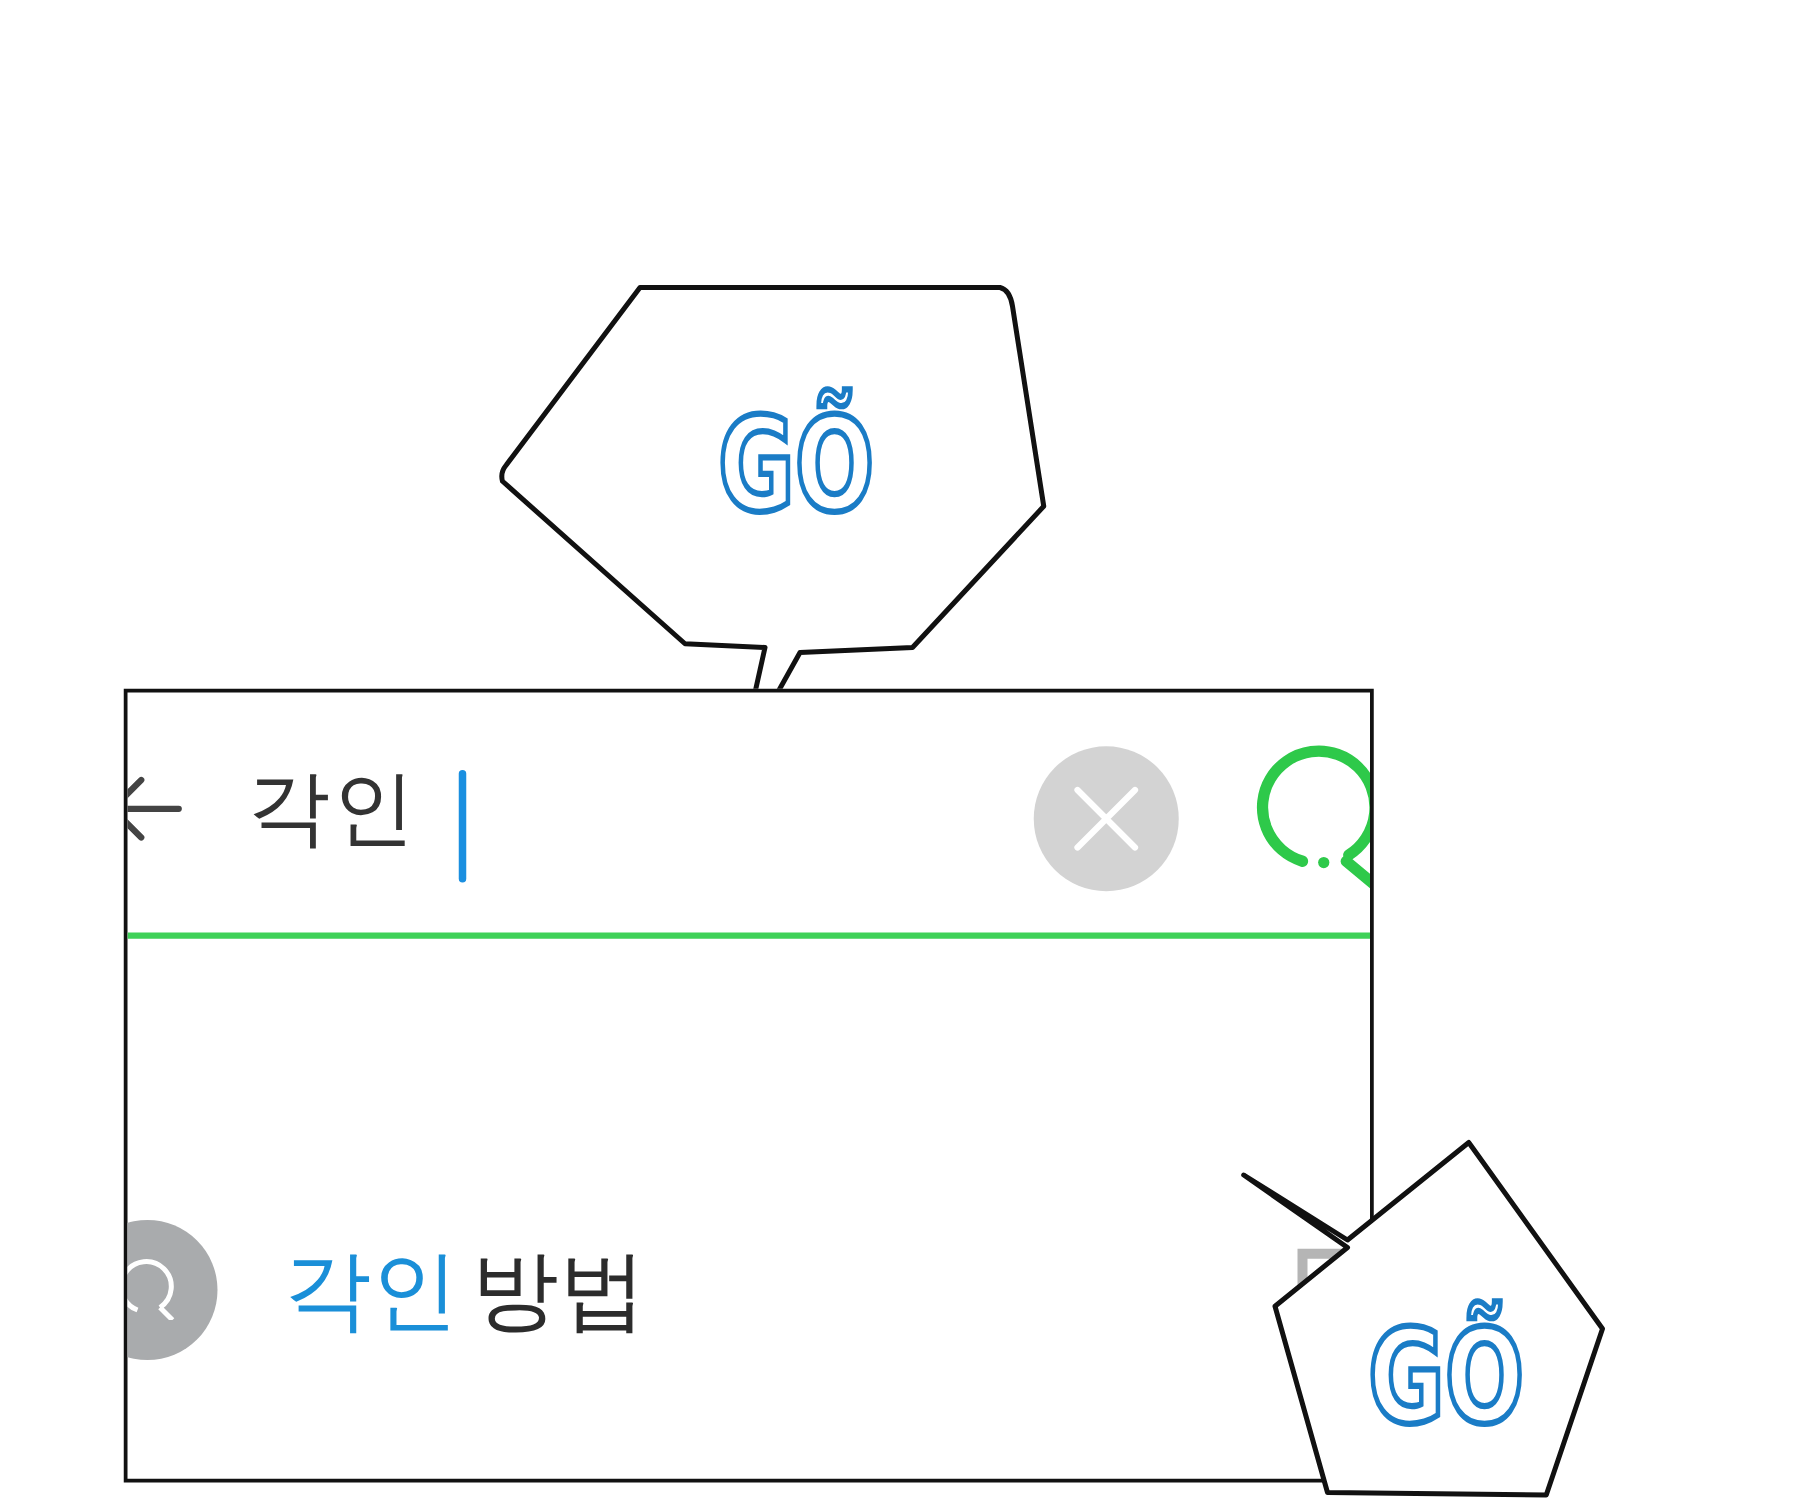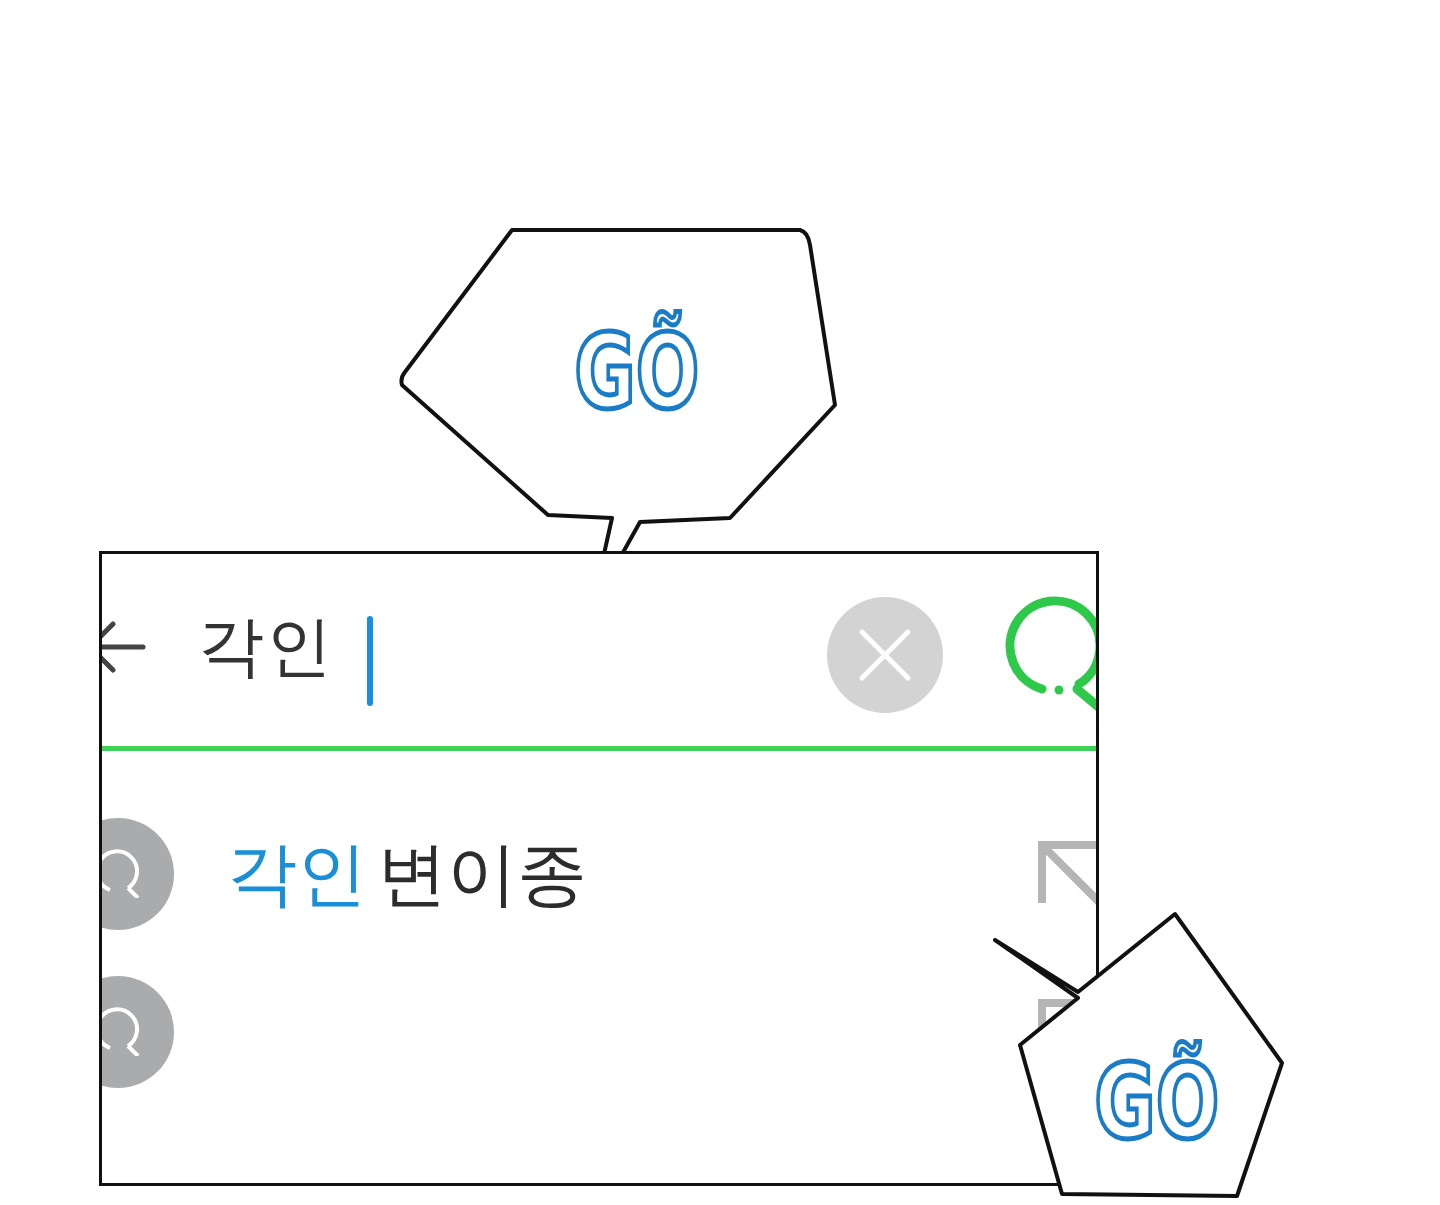--- a/index.html
+++ b/index.html
@@ -59,39 +59,29 @@
     <div class="search-button">
       <svg width="120" height="120" viewBox="0 0 120 120">
         <path d="M45 95 A45 45 0 1 1 82 90" fill="none" stroke="#2ec94a" stroke-width="9" stroke-linecap="round"></path>
         <circle cx="62" cy="96" r="4.5" fill="#2ec94a"></circle>
         <path d="M80 95 L110 120" stroke="#2ec94a" stroke-width="9" stroke-linecap="round"></path>
       </svg>
     </div>
   </div>
   <div class="green-underline"></div>
 
-  <div class="suggestion" style="top:264px">
+
+  <div class="suggestion" style="top:422px">
     <div class="suggestion-icon">
       <svg width="45" height="50" viewBox="0 0 45 50">
           <path d="M12 42 A20 20 0 1 1 30 40 M30 40 L40 50" fill="none" stroke="#fff" stroke-width="4"></path>
         </svg>
     </div>
     <div class="suggestion-text">
-      <span class="hl">각인</span><span class="rest">변이종</span>
-    </div>
-    <svg class="fill-arrow" width="80" height="80" viewBox="0 0 80 80">
-      <path d="M10 70 L10 12 L70 12 M12 14 L70 72" fill="none" stroke="#b5b5b5" stroke-width="8"></path>
-    </svg>
-  </div>
-
-  <div class="suggestion" style="top:422px">
-    <div class="suggestion-icon">
-      <svg width="45" height="50" viewBox="0 0 45 50">
-          <path d="M12 42 A20 20 0 1 1 30 40 M30 40 L40 50" fill="none" stroke="#fff" stroke-width="4"></path>
-        </svg>
+      <span class="hl">각인</span><span class="rest">방법</span>
     </div>
     <svg class="fill-arrow" width="80" height="80" viewBox="0 0 80 80">
       <path d="M10 70 L10 12 L70 12" fill="none" stroke="#b5b5b5" stroke-width="8"></path>
     </svg>
   </div>
 </div>
 
 <svg class="bubble" style="left:990px;top:900px" width="300" height="305" viewBox="990 900 300 305">
   <path d="M995 940 L1078 992 L1175 914 L1282 1063 L1237 1196 L1062 1194 L1020 1045 L1078 998 Z" fill="#fff" stroke="#111" stroke-width="4" stroke-linejoin="round"></path>
 </svg>

